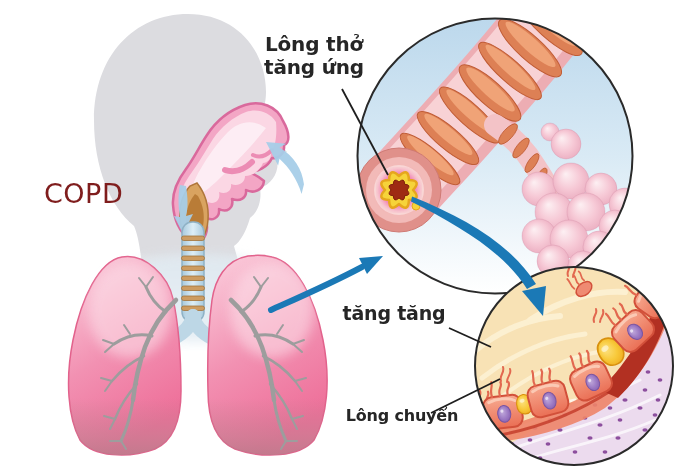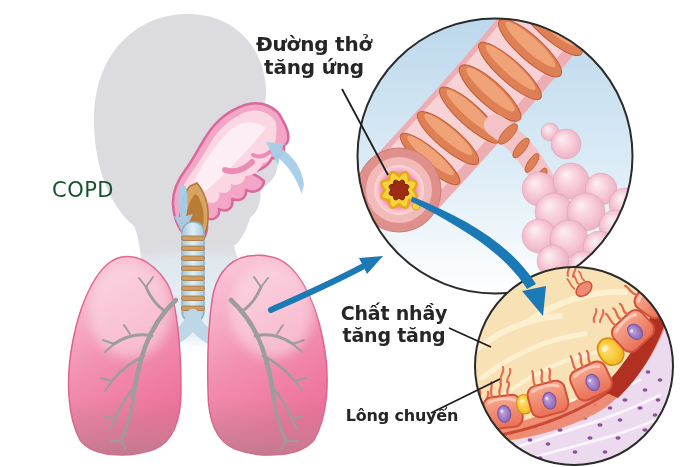--- a/index.html
+++ b/index.html
@@ -10,22 +10,22 @@
   .stage svg{position:absolute;left:0;top:0;}
   .lbl{
     position:absolute;font-weight:bold;color:#262626;text-align:center;
     line-height:1.16;font-size:19px;letter-spacing:-0.2px;
   }
   .lbl span{display:block;}
   #lbl-airway{left:246px;top:33px;width:136px;font-size:20px;}
   #lbl-mucus{left:336px;top:302px;width:116px;}
   #lbl-cilia{left:322px;top:407px;width:160px;font-size:16px;}
   #lbl-copd{
-    position:absolute;left:52px;top:178px;font-size:21px;font-weight:400;
-    color:#14532d;letter-spacing:0.5px;
+    position:absolute;left:44px;top:178px;font-size:27px;font-weight:400;
+    color:#7f1d1d;letter-spacing:0.5px;
   }
 </style>
 </head>
 <body>
 
 <div class="stage">
 
 <svg width="700" height="467" viewBox="0 0 700 467">
   <defs>
     <linearGradient id="gLung" x1="0" y1="0" x2="0.35" y2="1">
@@ -367,26 +367,25 @@
   <g stroke="#1e1e1e" stroke-width="1.8">
     <line x1="342" y1="89" x2="388" y2="175"></line>
     <line x1="449" y1="328" x2="491" y2="347"></line>
     <line x1="431" y1="413" x2="500" y2="379"></line>
   </g>
 </svg>
 
 <div id="lbl-copd">COPD</div>
 
 <div class="lbl" id="lbl-airway">
-  <span>Đường thở</span>
+  <span>Lông thở</span>
   <span>tăng ứng</span>
 </div>
 
 <div class="lbl" id="lbl-mucus">
-  <span>Chất nhầy</span>
   <span>tăng tăng</span>
 </div>
 
 <div class="lbl" id="lbl-cilia">
   <span>Lông chuyển</span>
 </div>
 
 </div>
 
 </body></html>

